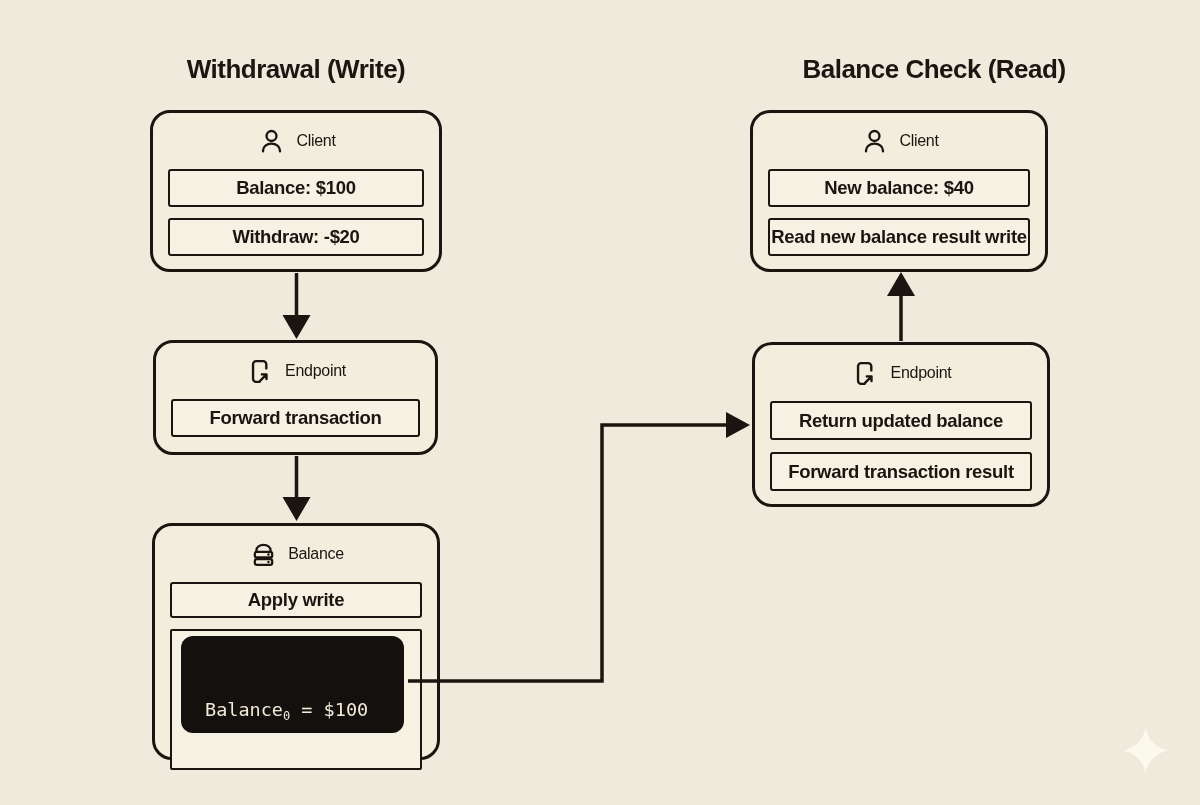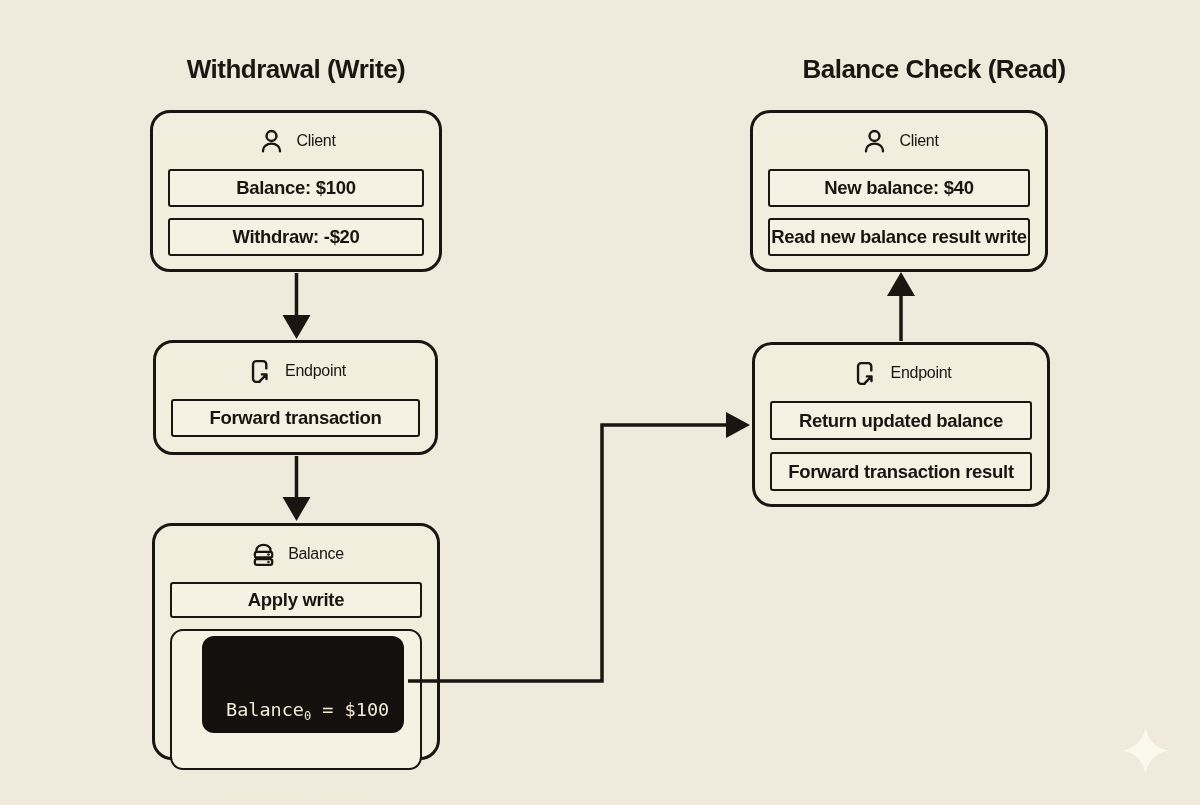--- a/index.html
+++ b/index.html
@@ -26,22 +26,22 @@
   .node-label{font-size:16px;font-weight:400;letter-spacing:-0.3px;}
   .row{
     box-sizing:border-box;border:2.5px solid #1a1510;border-radius:3px;
     background:#f6f2e3;height:38px;margin-bottom:11px;
     display:flex;align-items:center;justify-content:center;
     font-size:18.5px;letter-spacing:-0.3px;white-space:nowrap;overflow:hidden;
   }
   .row.regular{font-weight:700;}
   .row.bold{font-weight:700;}
   .code-wrap{
-    box-sizing:border-box;border:2.5px solid #1a1510;border-radius:13px;
-    background:#f6f2e3;height:141px;padding:5px 16px 5px 30px;
+    box-sizing:border-box;border:2.5px solid #1a1510;border-radius:2px;
+    background:#f6f2e3;height:141px;padding:5px 16px 5px 9px;
   }
   .code-block{
     box-sizing:border-box;width:100%;height:97px;border-radius:12px;
     background:#14100d;color:#f1ebd9;
     font-family:"DejaVu Sans Mono",monospace;font-size:18.5px;line-height:26px;
     padding:9px 10px 0 24px;white-space:pre;
   }
   .code-sub{font-size:12px;position:relative;top:4px;}
   .arrows{position:absolute;left:0;top:0;pointer-events:none;}
   .sparkle{position:absolute;left:1122px;top:727px;}

